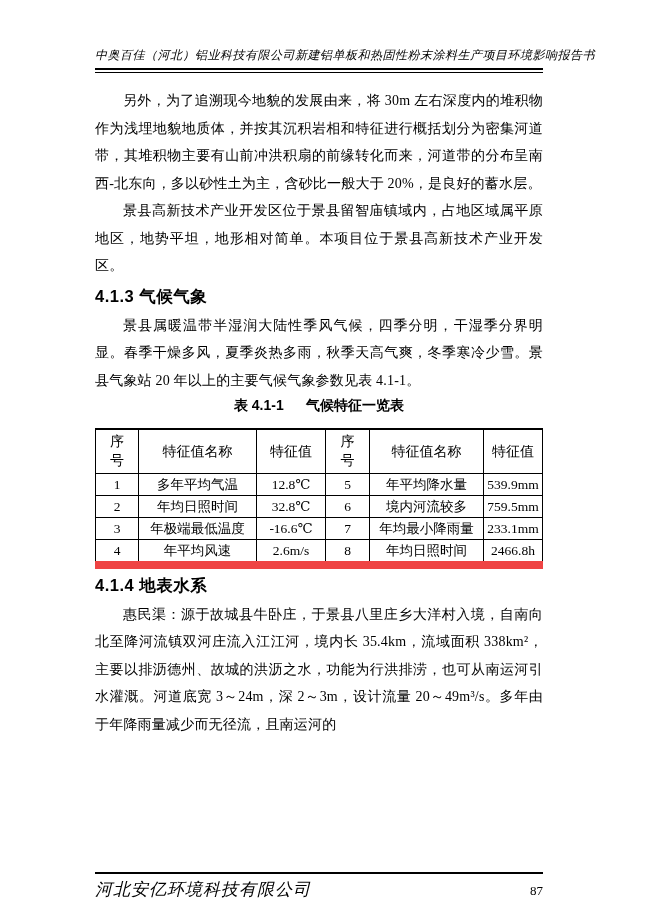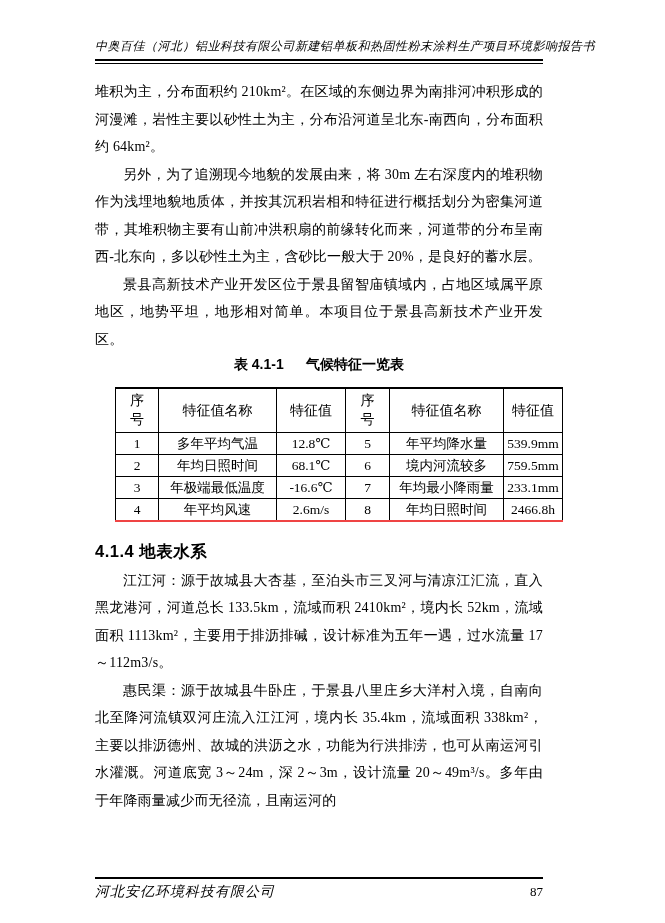--- a/index.html
+++ b/index.html
@@ -4,21 +4,21 @@
 <style>
   * { margin: 0; padding: 0; box-sizing: border-box; }
   html, body { background: #ffffff; }
   body { width: 665px; }
 
   .page {
     position: relative;
     width: 638px;
     height: 923px;
     background: #ffffff;
-    padding: 0 95px;
+    padding: 9px 95px;
     overflow: hidden;
     color: #000;
     font-family: "Liberation Serif", "DejaVu Serif", serif;
   }
 
   
   .page-header { padding-top: 38px; }
   .header-title {
     text-align: center;
     font-size: 12px;
@@ -63,22 +63,21 @@
     margin: 1px 0 12px 0;
   }
   .table-caption .cap-label { margin-right: 1.6em; }
 
   table.climate {
     width: 100%;
     border-collapse: collapse;
     table-layout: fixed;
     font-size: 13.5px;
     border-top: 2px solid #000;
-    border-bottom: 2px solid #ef4444;
-    margin-left: 20px;
+    border-bottom: 8px solid #ef4444;
   }
   table.climate th, table.climate td {
     border: 1px solid #000;
     text-align: center;
     vertical-align: middle;
     padding: 0 2px;
     font-weight: normal;
   }
   table.climate thead th { height: 44px; line-height: 19px; font-size: 14px; }
   table.climate tbody td { height: 22px; line-height: 21px; }
@@ -98,44 +97,45 @@
   }
   .footer-rule { border-top: 2px solid #000; }
   .footer-row {
     display: flex;
     justify-content: space-between;
     align-items: baseline;
     padding-top: 4px;
   }
   .footer-company {
     font-style: italic;
-    font-size: 14px;
+    font-size: 17px;
     letter-spacing: 1px;
   }
   .footer-page { font-size: 13px; text-align: center; }
 </style>
 </head>
 <body>
 
 <div class="page">
 
   <div class="page-header">
     <div class="header-title">中奥百佳（河北）铝业科技有限公司新建铝单板和热固性粉末涂料生产项目环境影响报告书</div>
     <div class="header-rule"></div>
   </div>
 
   <div class="doc-body">
 
-    <p class="para">堆积为主，分布面积约 210km²。在区域的东侧边界为南排河冲积形成的河漫滩，岩性主要以砂性土为主，分布沿河道呈北东-南西向，分布面积约 64km²。</p>
 
     <p class="para indent">另外，为了追溯现今地貌的发展由来，将 30m 左右深度内的堆积物作为浅埋地貌地质体，并按其沉积岩相和特征进行概括划分为密集河道带，其堆积物主要有山前冲洪积扇的前缘转化而来，河道带的分布呈南西-北东向，多以砂性土为主，含砂比一般大于 20%，是良好的蓄水层。</p>
 
     <p class="para indent">景县高新技术产业开发区位于景县留智庙镇域内，占地区域属平原地区，地势平坦，地形相对简单。本项目位于景县高新技术产业开发区。</p>
 
-
+    <h3 class="sec-heading">4.1.3 气候气象</h3>
+
+    <p class="para indent">景县属暖温带半湿润大陆性季风气候，四季分明，干湿季分界明显。春季干燥多风，夏季炎热多雨，秋季天高气爽，冬季寒冷少雪。景县气象站 20 年以上的主要气候气象参数见表 4.1-1。</p>
 
     <div class="table-caption">
       <span class="cap-label">表 4.1-1</span><span>气候特征一览表</span>
     </div>
 
     <table class="climate">
       <colgroup>
         <col class="col-num">
           <col class="col-name">
           <col class="col-val">
@@ -158,21 +158,21 @@
           <td>1</td>
           <td>多年平均气温</td>
           <td>12.8℃</td>
           <td>5</td>
           <td>年平均降水量</td>
           <td>539.9mm</td>
         </tr>
         <tr>
           <td>2</td>
           <td>年均日照时间</td>
-          <td>68.1℃</td>
+          <td>32.8℃</td>
           <td>6</td>
           <td>境内河流较多</td>
           <td>759.5mm</td>
         </tr>
         <tr>
           <td>3</td>
           <td>年极端最低温度</td>
           <td>-16.6℃</td>
           <td>7</td>
           <td>年均最小降雨量</td>
@@ -182,24 +182,23 @@
           <td>4</td>
           <td>年平均风速</td>
           <td>2.6m/s</td>
           <td>8</td>
           <td>年均日照时间</td>
           <td>2466.8h</td>
         </tr>
       </tbody>
     </table>
 
-    <h3 class="sec-heading" style="margin-top:16px">4.1.4 地表水系</h3>
-
-
-    <p class="para indent">江江河：源于故城县大杏基，至泊头市三叉河与清凉江汇流，直入黑龙港河，河道总长 133.5km，流域而积 2410km²，境内长 52km，流域面积 1113km²，主要用于排沥排碱，设计标准为五年一遇，过水流量 17～112m3/s。</p>
+    <h3 class="sec-heading" style="margin-top:3px">4.1.4 地表水系</h3>
+
+
 
     <p class="para indent">惠民渠：源于故城县牛卧庄，于景县八里庄乡大洋村入境，自南向北至降河流镇双河庄流入江江河，境内长 35.4km，流域面积 338km²，主要以排沥德州、故城的洪沥之水，功能为行洪排涝，也可从南运河引水灌溉。河道底宽 3～24m，深 2～3m，设计流量 20～49m³/s。多年由于年降雨量减少而无径流，且南运河的</p>
 
   </div>
 
   <div class="page-footer">
     <div class="footer-rule"></div>
     <div class="footer-row">
       <span class="footer-company">河北安亿环境科技有限公司</span>
       <span class="footer-page">87</span>

